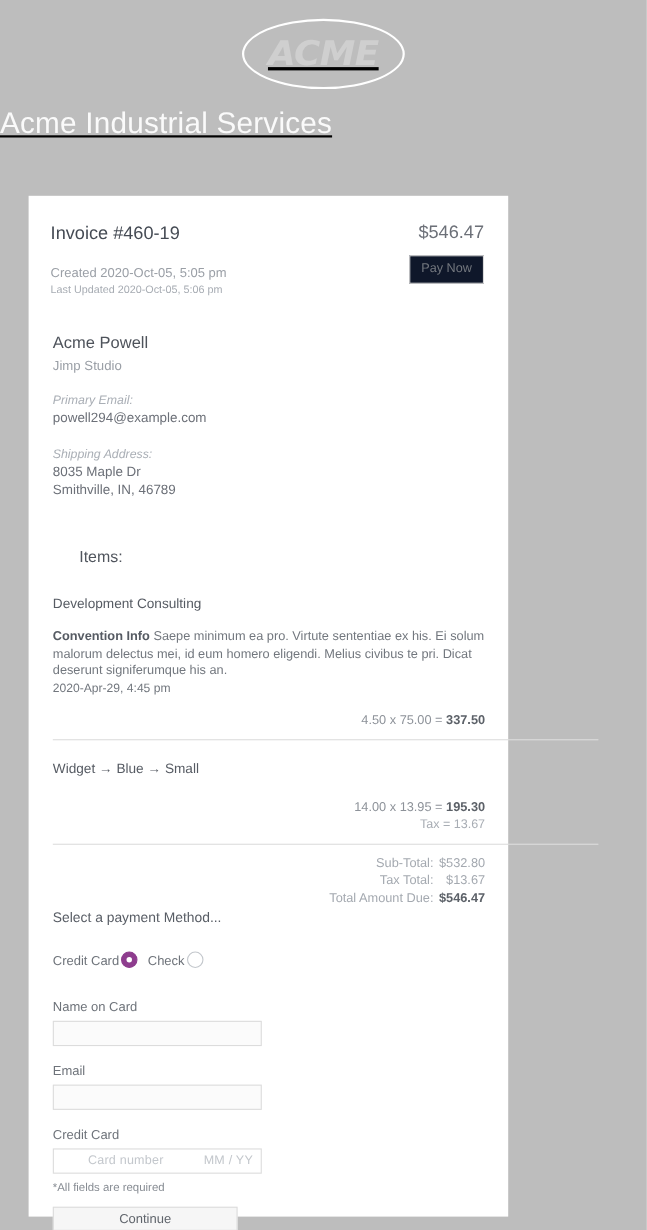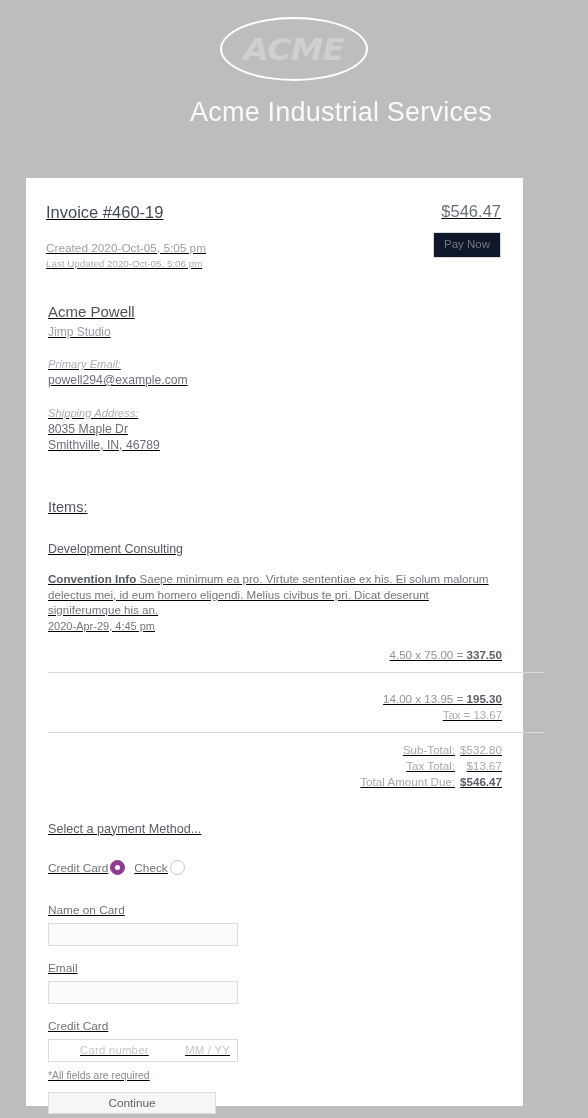--- a/index.html
+++ b/index.html
@@ -9,21 +9,22 @@
     height: 1118px;
     background: #bdbdbd;
     font-family: "Liberation Sans", sans-serif;
     -webkit-font-smoothing: antialiased;
   }
 
   
   .masthead {
     width: 492px;
     padding-top: 12px;
-    text-align: right;
+    text-align: left;
+    text-decoration: underline;
   }
   .logo-wrap {
     width: 588px;
     height: 74px;
     display: flex;
     align-items: center;
     justify-content: center;
   }
   .logo-ellipse {
     position: relative;
@@ -68,25 +69,24 @@
     white-space: nowrap;
     background: transparent;
     cursor: pointer;
   }
 
   
   .card {
     position: absolute;
     left: 26px;
     top: 178px;
-    width: 497px;
+    width: 436px;
     height: 928px;
     background: #ffffff;
     padding: 22px 20px 20px 20px;
-    text-decoration: underline;
   }
 
   .inv-head {
     display: flex;
     justify-content: space-between;
     align-items: flex-start;
     padding: 0 0 0 0;
   }
   .inv-head-left { padding-top: 1px; }
   .inv-title {
@@ -157,20 +157,21 @@
   .addr-col-1 { width: 135px; }
   .addr-col-2 { width: 200px; }
 
   
   .items-heading {
     margin-top: 44px;
     padding-left: 2px;
     font-size: 14.5px;
     color: #50555d;
     line-height: 20px;
+    margin-left: 24px;
   }
   .item-block { margin-top: 24px; padding-left: 2px; }
   .item-name {
     font-size: 12.4px;
     color: #565b63;
     line-height: 17px;
   }
   .item-desc {
     margin-top: 13px;
     font-size: 11.6px;
@@ -222,21 +223,20 @@
     color: #a4a9b0;
     line-height: 16px;
     padding: 0;
   }
   .totals td.lbl { text-align: right; padding-right: 5px; }
   .totals td.val { text-align: right; color: #a4a9b0; }
   .totals tr.grand td.val { color: #5c6168; font-weight: bold; }
 
   
   .pay-heading {
-    margin-top: 30px;
     padding-left: 2px;
     font-size: 12.6px;
     color: #585d65;
     line-height: 18px;
   }
   .radio-row {
     margin-top: 22px;
     padding-left: 2px;
     display: flex;
     align-items: center;
@@ -377,20 +377,21 @@
 
   <div class="item-block">
     <div class="item-name">Development Consulting</div>
     <div class="item-desc"><b>Convention Info</b><span> Saepe minimum ea pro. Virtute sententiae ex his. Ei solum malorum delectus mei, id eum homero eligendi. Melius civibus te pri. Dicat deserunt signiferumque his an.</span></div>
     <div class="item-date">2020-Apr-29, 4:45 pm</div>
     <div class="item-calc"><span>4.50 x 75.00 = </span><span class="amt">337.50</span></div>
     <div class="rule"></div>
   </div>
 
   <div class="item-block-2">
+    <div class="item-name">Widget → Blue → Small</div>
     <div class="item-calc calc-gap"><span>14.00 x 13.95 = </span><span class="amt">195.30</span></div>
     <div class="item-tax">Tax = 13.67</div>
     <div class="rule"></div>
   </div>
 
   <div class="totals">
     <table>
       <tbody>
           <tr>
         <td class="lbl">Sub-Total:</td>

